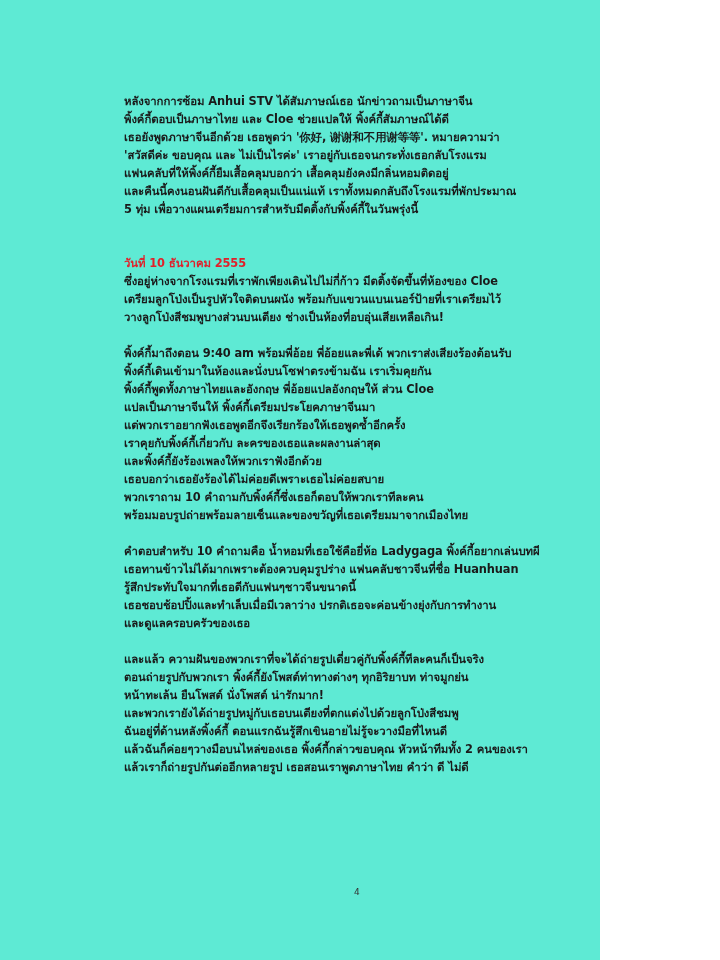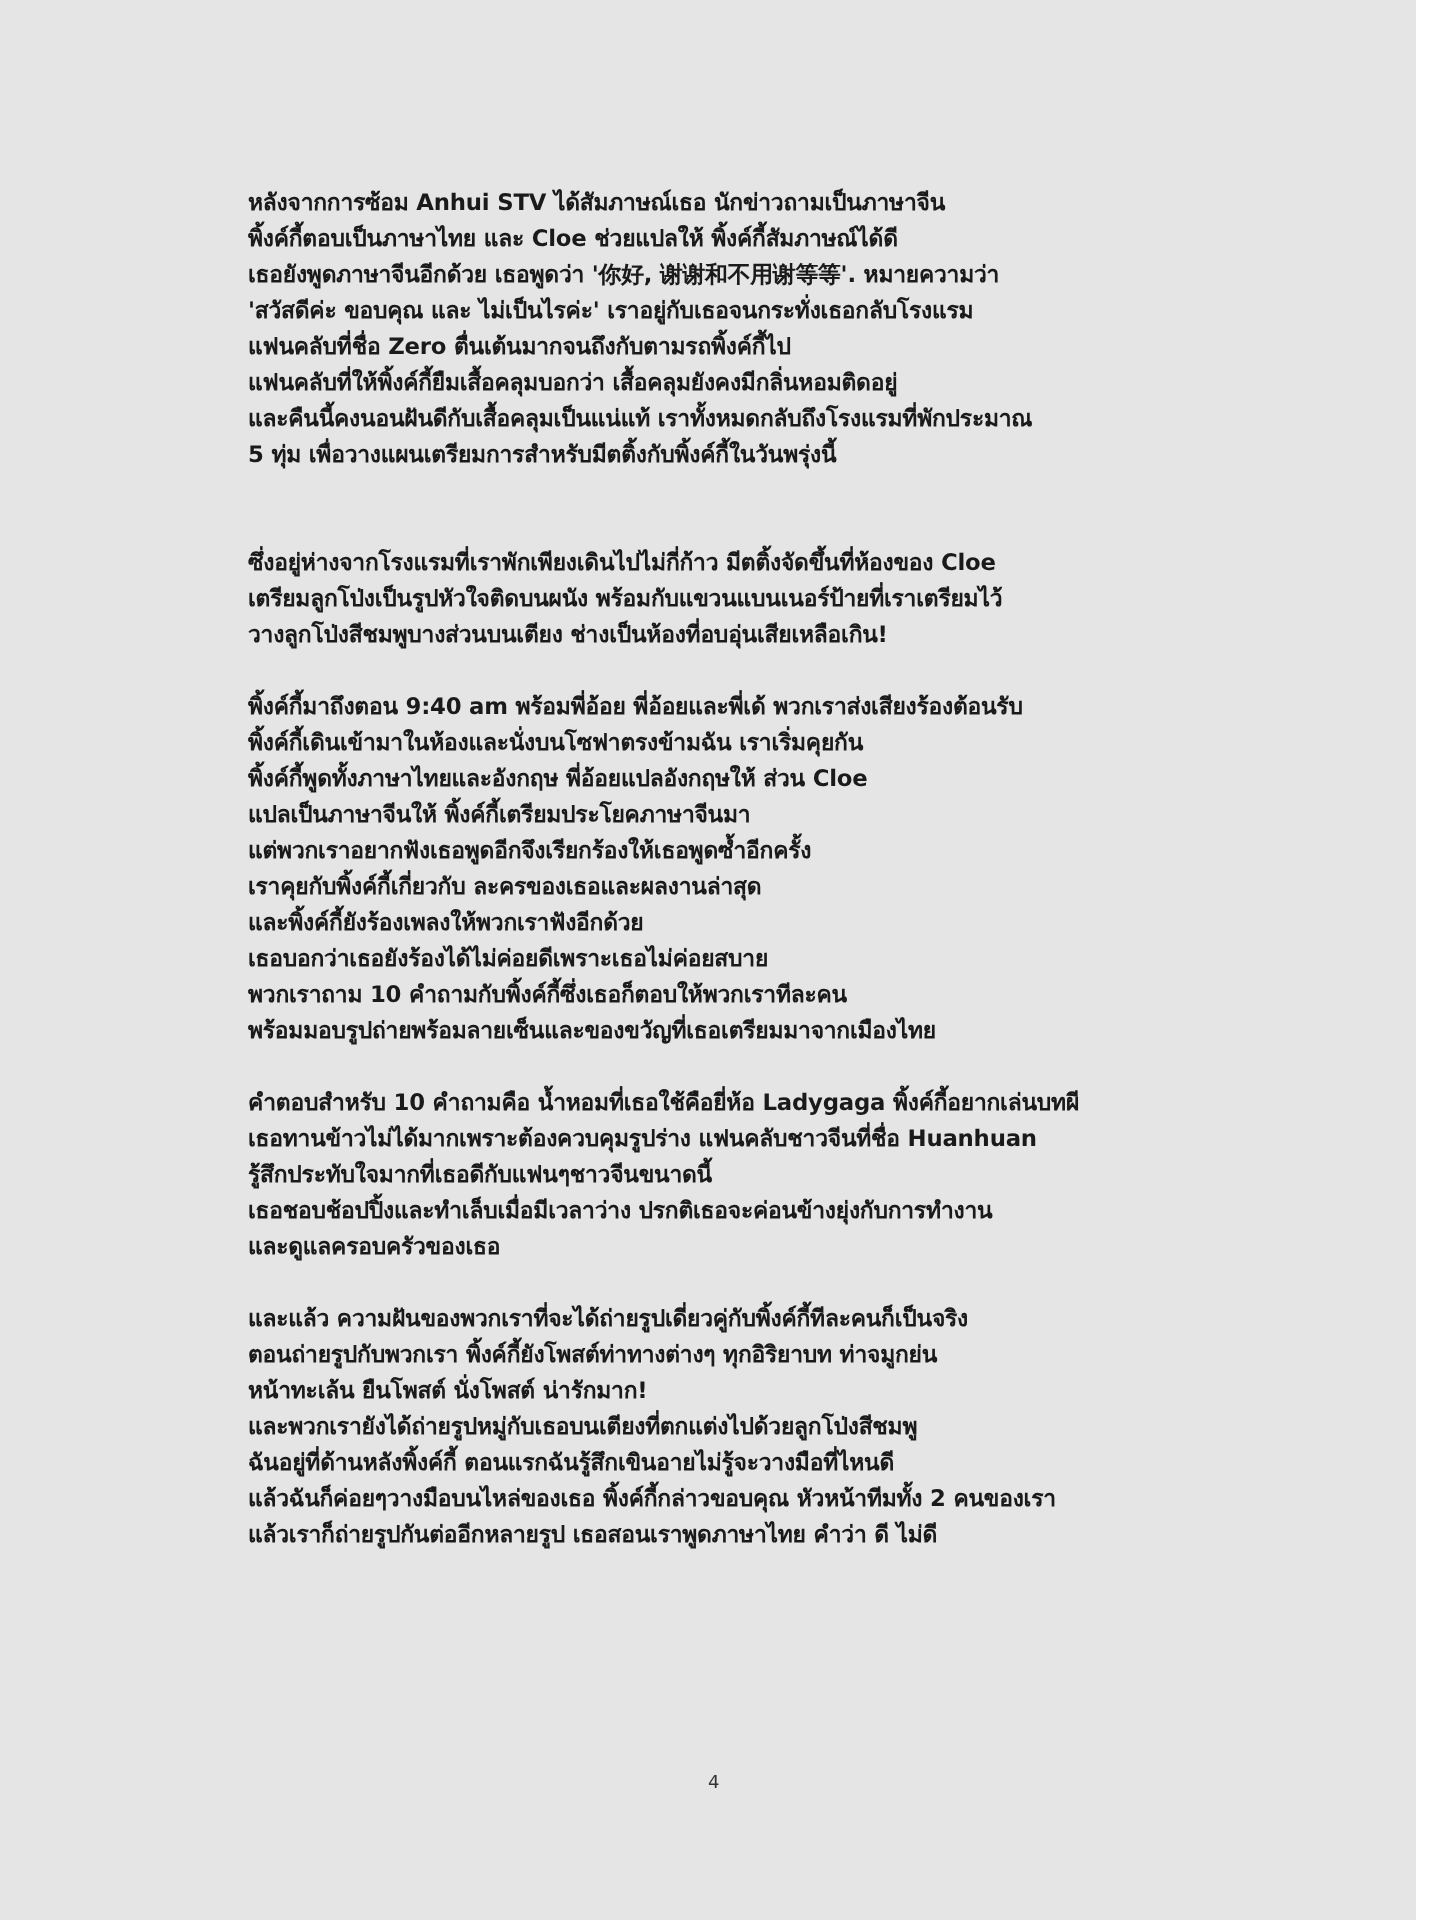--- a/index.html
+++ b/index.html
@@ -12,23 +12,23 @@
       height: 960px;
       position: relative;
       overflow: hidden;
       font-family: "DejaVu Sans", sans-serif;
       color: #1a1a1a;
     }
     .page {
       position: absolute;
       left: 0;
       top: 0;
-      width: 708px;
+      width: 600px;
       height: 960px;
-      background: #e5e5e5;
+      background: #5eead4;
     }
     .content {
       position: absolute;
       left: 124px;
       top: 92px;
       width: 500px;
     }
     .para {
       margin: 0;
       padding: 0;
@@ -60,29 +60,29 @@
 <body>
 
 <div class="page">
   <div class="content">
 
     <div class="para">
       <span class="line">หลังจากการซ้อม Anhui STV ได้สัมภาษณ์เธอ  นักข่าวถามเป็นภาษาจีน</span>
       <span class="line">พิ้งค์กี้ตอบเป็นภาษาไทย และ Cloe ช่วยแปลให้  พิ้งค์กี้สัมภาษณ์ได้ดี</span>
       <span class="line">เธอยังพูดภาษาจีนอีกด้วย เธอพูดว่า '你好,  谢谢和不用谢等等'. หมายความว่า</span>
       <span class="line">'สวัสดีค่ะ ขอบคุณ และ ไม่เป็นไรค่ะ' เราอยู่กับเธอจนกระทั่งเธอกลับโรงแรม</span>
-      <span class="line">แฟนคลับที่ชื่อ Zero ตื่นเต้นมากจนถึงกับตามรถพิ้งค์กี้ไป</span>
       <span class="line">แฟนคลับที่ให้พิ้งค์กี้ยืมเสื้อคลุมบอกว่า เสื้อคลุมยังคงมีกลิ่นหอมติดอยู่</span>
       <span class="line">และคืนนี้คงนอนฝันดีกับเสื้อคลุมเป็นแน่แท้   เราทั้งหมดกลับถึงโรงแรมที่พักประมาณ</span>
       <span class="line">5 ทุ่ม เพื่อวางแผนเตรียมการสำหรับมีตติ้งกับพิ้งค์กี้ในวันพรุ่งนี้</span>
     </div>
 
     <div class="gap-1"></div>
 
     <div class="para">
+      <span class="line heading">วันที่ 10 ธันวาคม 2555</span>
       <span class="line">ซึ่งอยู่ห่างจากโรงแรมที่เราพักเพียงเดินไปไม่กี่ก้าว   มีตติ้งจัดขึ้นที่ห้องของ Cloe</span>
       <span class="line">เตรียมลูกโป่งเป็นรูปหัวใจติดบนผนัง พร้อมกับแขวนแบนเนอร์ป้ายที่เราเตรียมไว้</span>
       <span class="line">วางลูกโป่งสีชมพูบางส่วนบนเตียง ช่างเป็นห้องที่อบอุ่นเสียเหลือเกิน!</span>
     </div>
 
     <div class="gap-2"></div>
 
     <div class="para">
       <span class="line">พิ้งค์กี้มาถึงตอน 9:40 am พร้อมพี่อ้อย พี่อ้อยและพี่เด้ พวกเราส่งเสียงร้องต้อนรับ</span>
       <span class="line">พิ้งค์กี้เดินเข้ามาในห้องและนั่งบนโซฟาตรงข้ามฉัน เราเริ่มคุยกัน</span>

